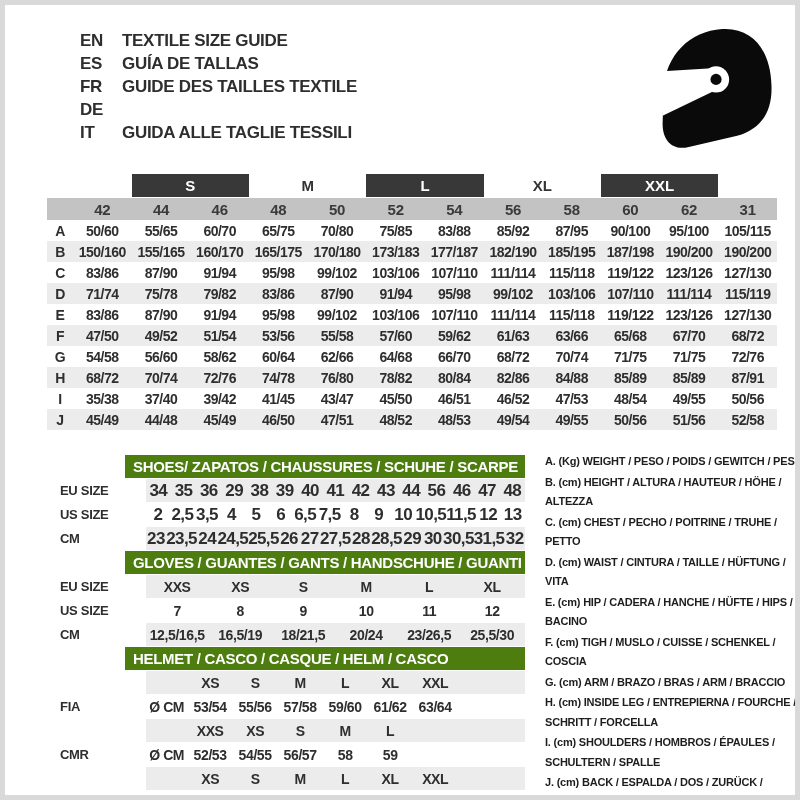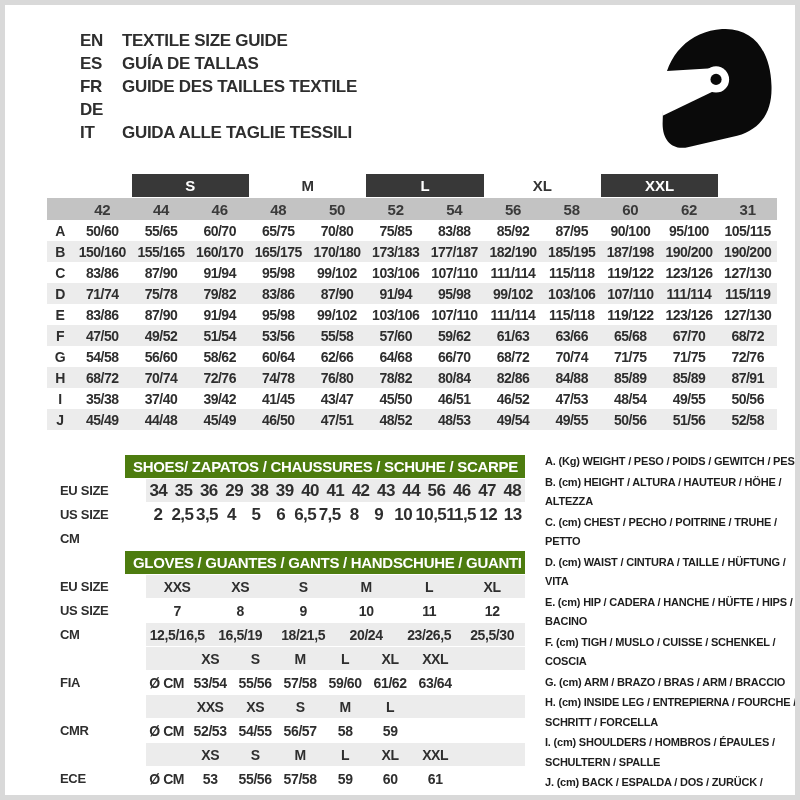--- a/index.html
+++ b/index.html
@@ -301,20 +301,37 @@
             <div>9</div>
             <div>10</div>
             <div>10,5</div>
             <div>11,5</div>
             <div>12</div>
             <div>13</div>
           </div>
         </div>
         <div class="srow striped">
           <div class="slabel">CM</div>
+          <div class="scells shoes-cells">
+            <div>23</div>
+            <div>23,5</div>
+            <div>24</div>
+            <div>24,5</div>
+            <div>25,5</div>
+            <div>26</div>
+            <div>27</div>
+            <div>27,5</div>
+            <div>28</div>
+            <div>28,5</div>
+            <div>29</div>
+            <div>30</div>
+            <div>30,5</div>
+            <div>31,5</div>
+            <div>32</div>
+          </div>
         </div>
       </div>
     <div class="sec-header">GLOVES / GUANTES / GANTS / HANDSCHUHE / GUANTI</div>
     <div id="gloves-rows">
         <div class="srow striped">
           <div class="slabel">EU SIZE</div>
           <div class="scells gloves-cells">
             <div>XXS</div>
             <div>XS</div>
             <div>S</div>
@@ -339,20 +356,21 @@
           <div class="scells gloves-cells">
             <div>12,5/16,5</div>
             <div>16,5/19</div>
             <div>18/21,5</div>
             <div>20/24</div>
             <div>23/26,5</div>
             <div>25,5/30</div>
           </div>
         </div>
       </div>
+    <div class="sec-header">HELMET / CASCO / CASQUE / HELM / CASCO</div>
     <div id="helmet-rows">
         <div class="srow striped">
           <div class="slabel"></div>
           <div class="scells helmet-cells">
             <div></div>
             <div>XS</div>
             <div>S</div>
             <div>M</div>
             <div>L</div>
             <div>XL</div>

